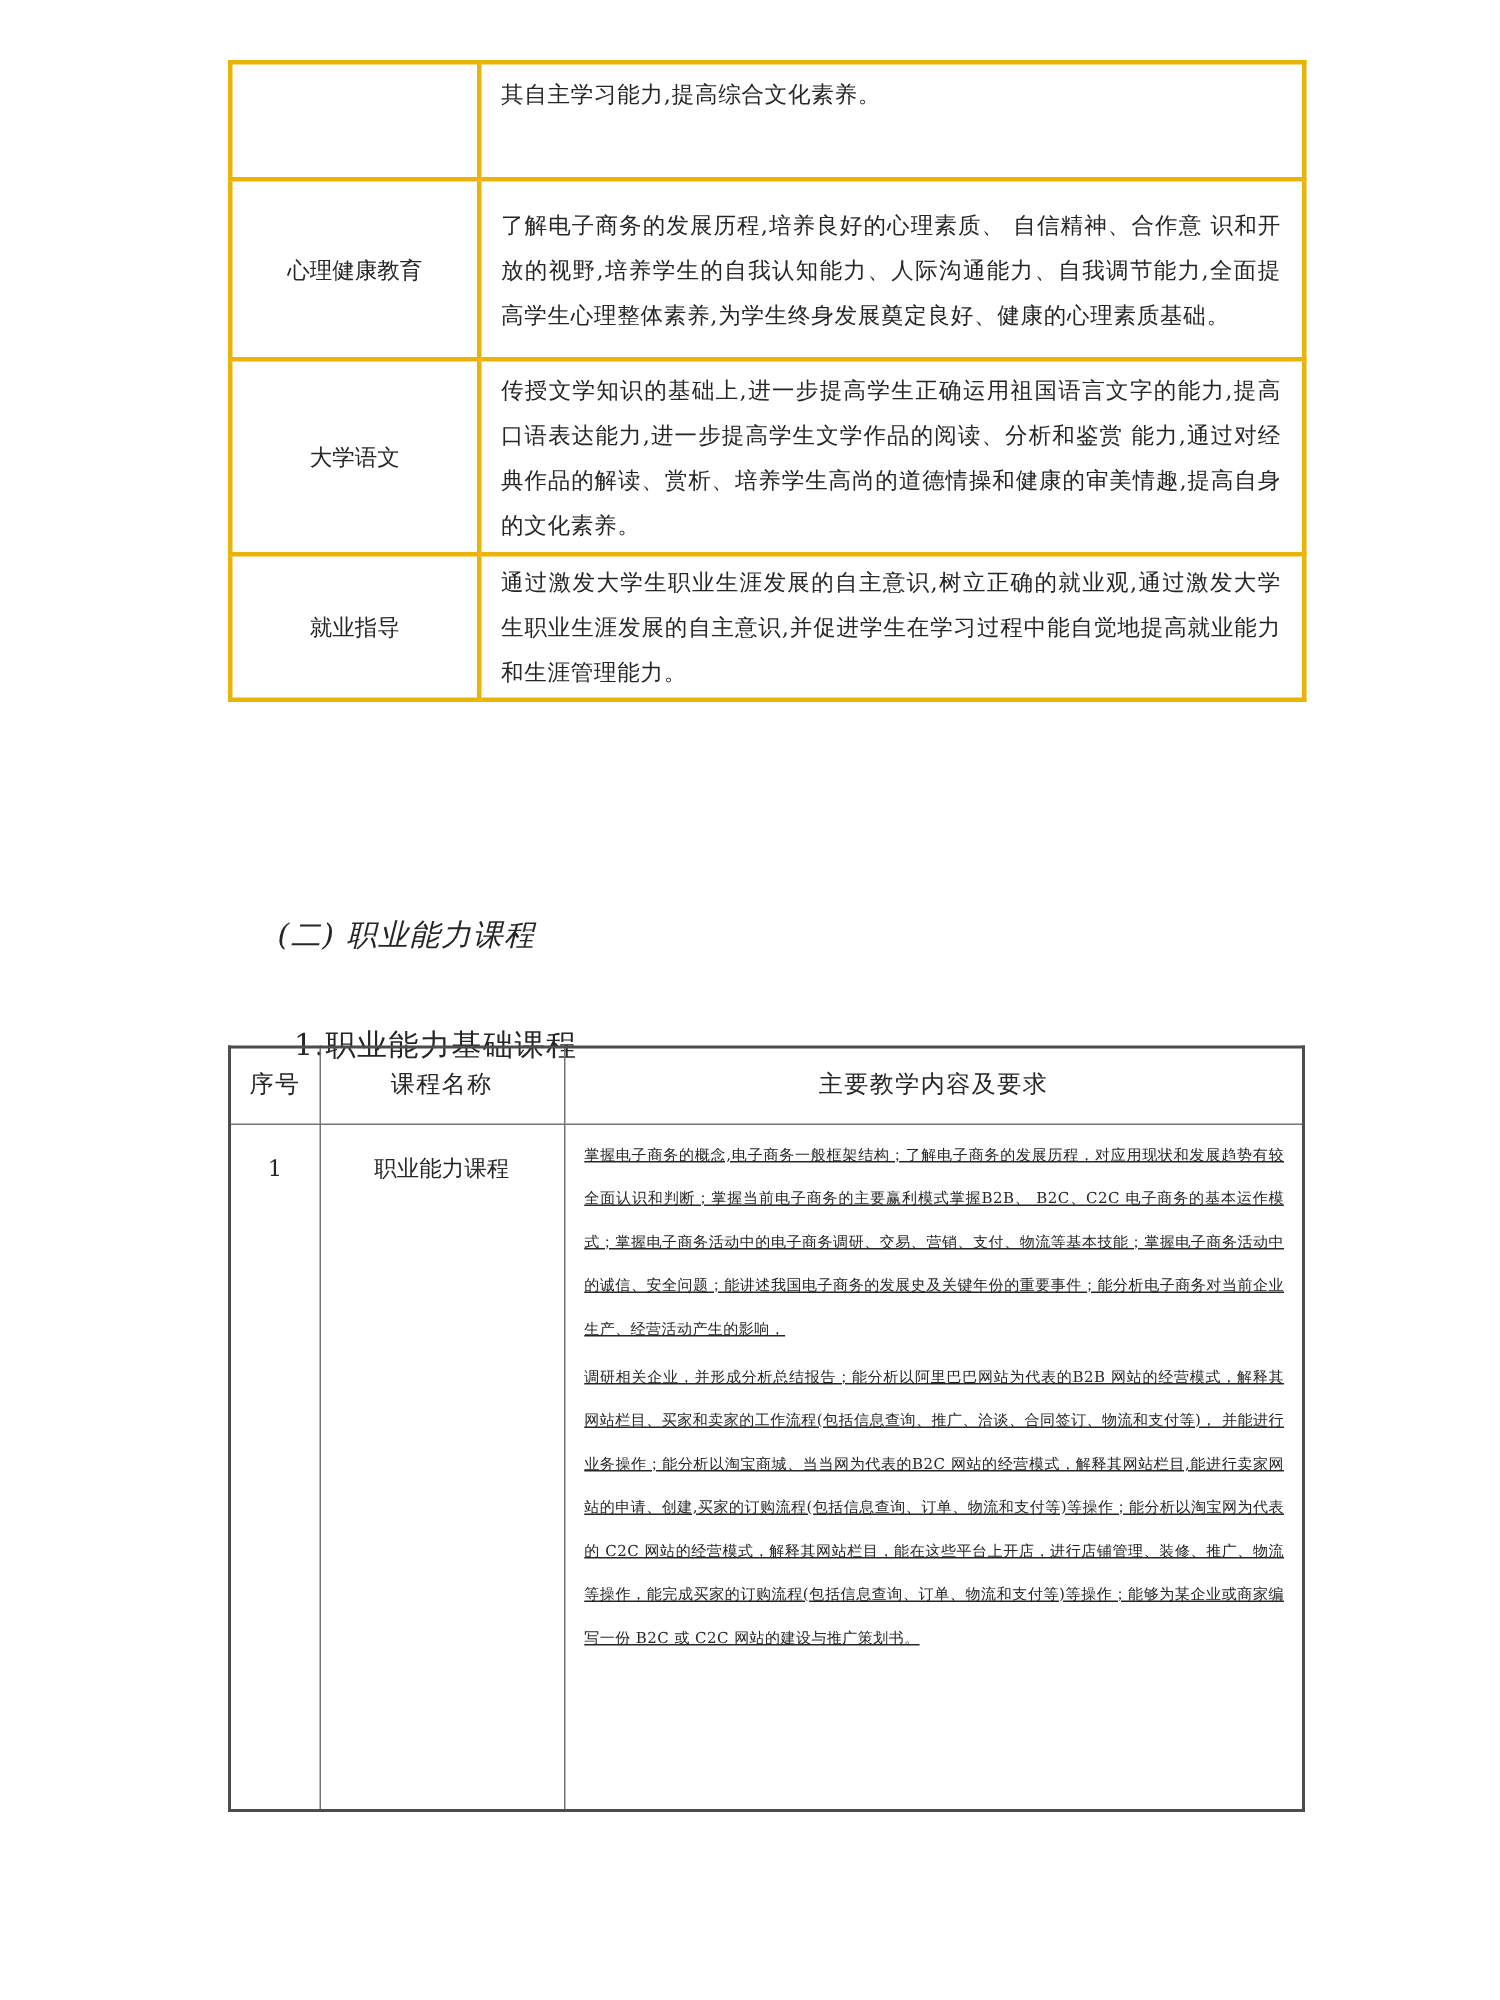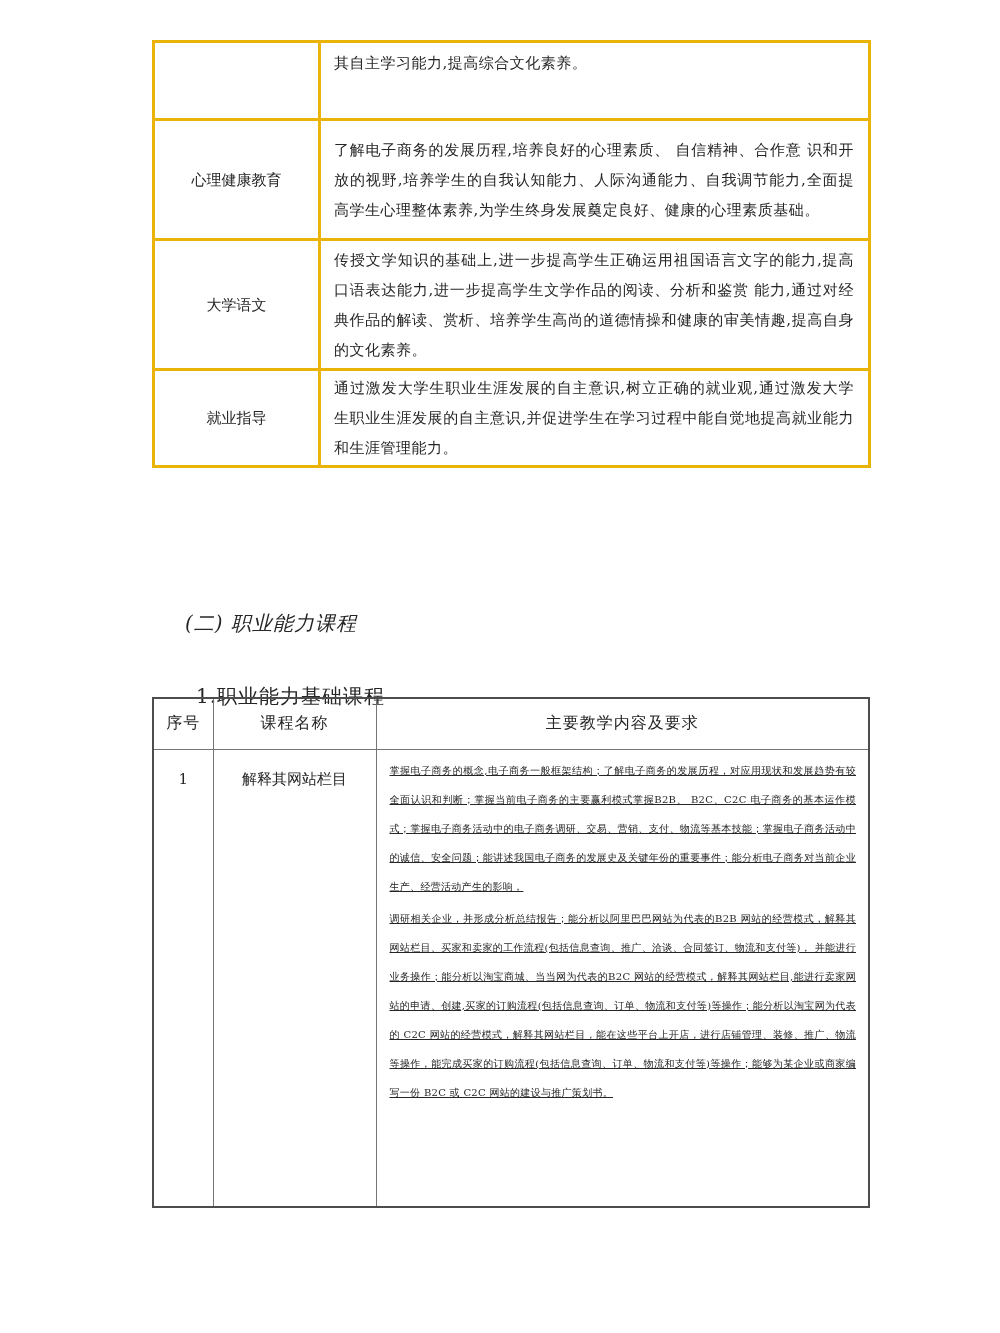--- a/index.html
+++ b/index.html
@@ -150,20 +150,20 @@
   <thead>
     <tr style="height:51px">
       <th>序号</th>
       <th>课程名称</th>
       <th>主要教学内容及要求</th>
     </tr>
   </thead>
   <tbody>
     <tr style="height:458px">
       <td class="no-cell">1</td>
-      <td class="cname-cell">解释其网站栏目</td>
+      <td class="cname-cell">职业能力课程</td>
       <td class="content-cell">
         <p>掌握电子商务的概念,电子商务一般框架结构；了解电子商务的发展历程，对应用现状和发展趋势有较全面认识和判断；掌握当前电子商务的主要赢利模式掌握B2B、 B2C、C2C 电子商务的基本运作模式；掌握电子商务活动中的电子商务调研、交易、营销、支付、物流等基本技能；掌握电子商务活动中的诚信、安全问题；能讲述我国电子商务的发展史及关键年份的重要事件；能分析电子商务对当前企业生产、经营活动产生的影响，</p>
         <p>调研相关企业，并形成分析总结报告；能分析以阿里巴巴网站为代表的B2B 网站的经营模式，解释其网站栏目、买家和卖家的工作流程(包括信息查询、推广、洽谈、合同签订、物流和支付等)， 并能进行业务操作；能分析以淘宝商城、当当网为代表的B2C 网站的经营模式，解释其网站栏目,能进行卖家网站的申请、创建,买家的订购流程(包括信息查询、订单、物流和支付等)等操作；能分析以淘宝网为代表的 C2C 网站的经营模式，解释其网站栏目，能在这些平台上开店，进行店铺管理、装修、推广、物流等操作，能完成买家的订购流程(包括信息查询、订单、物流和支付等)等操作；能够为某企业或商家编写一份 B2C 或 C2C 网站的建设与推广策划书。</p>
       </td>
     </tr>
   </tbody>
 </table>
 
 </body></html>

